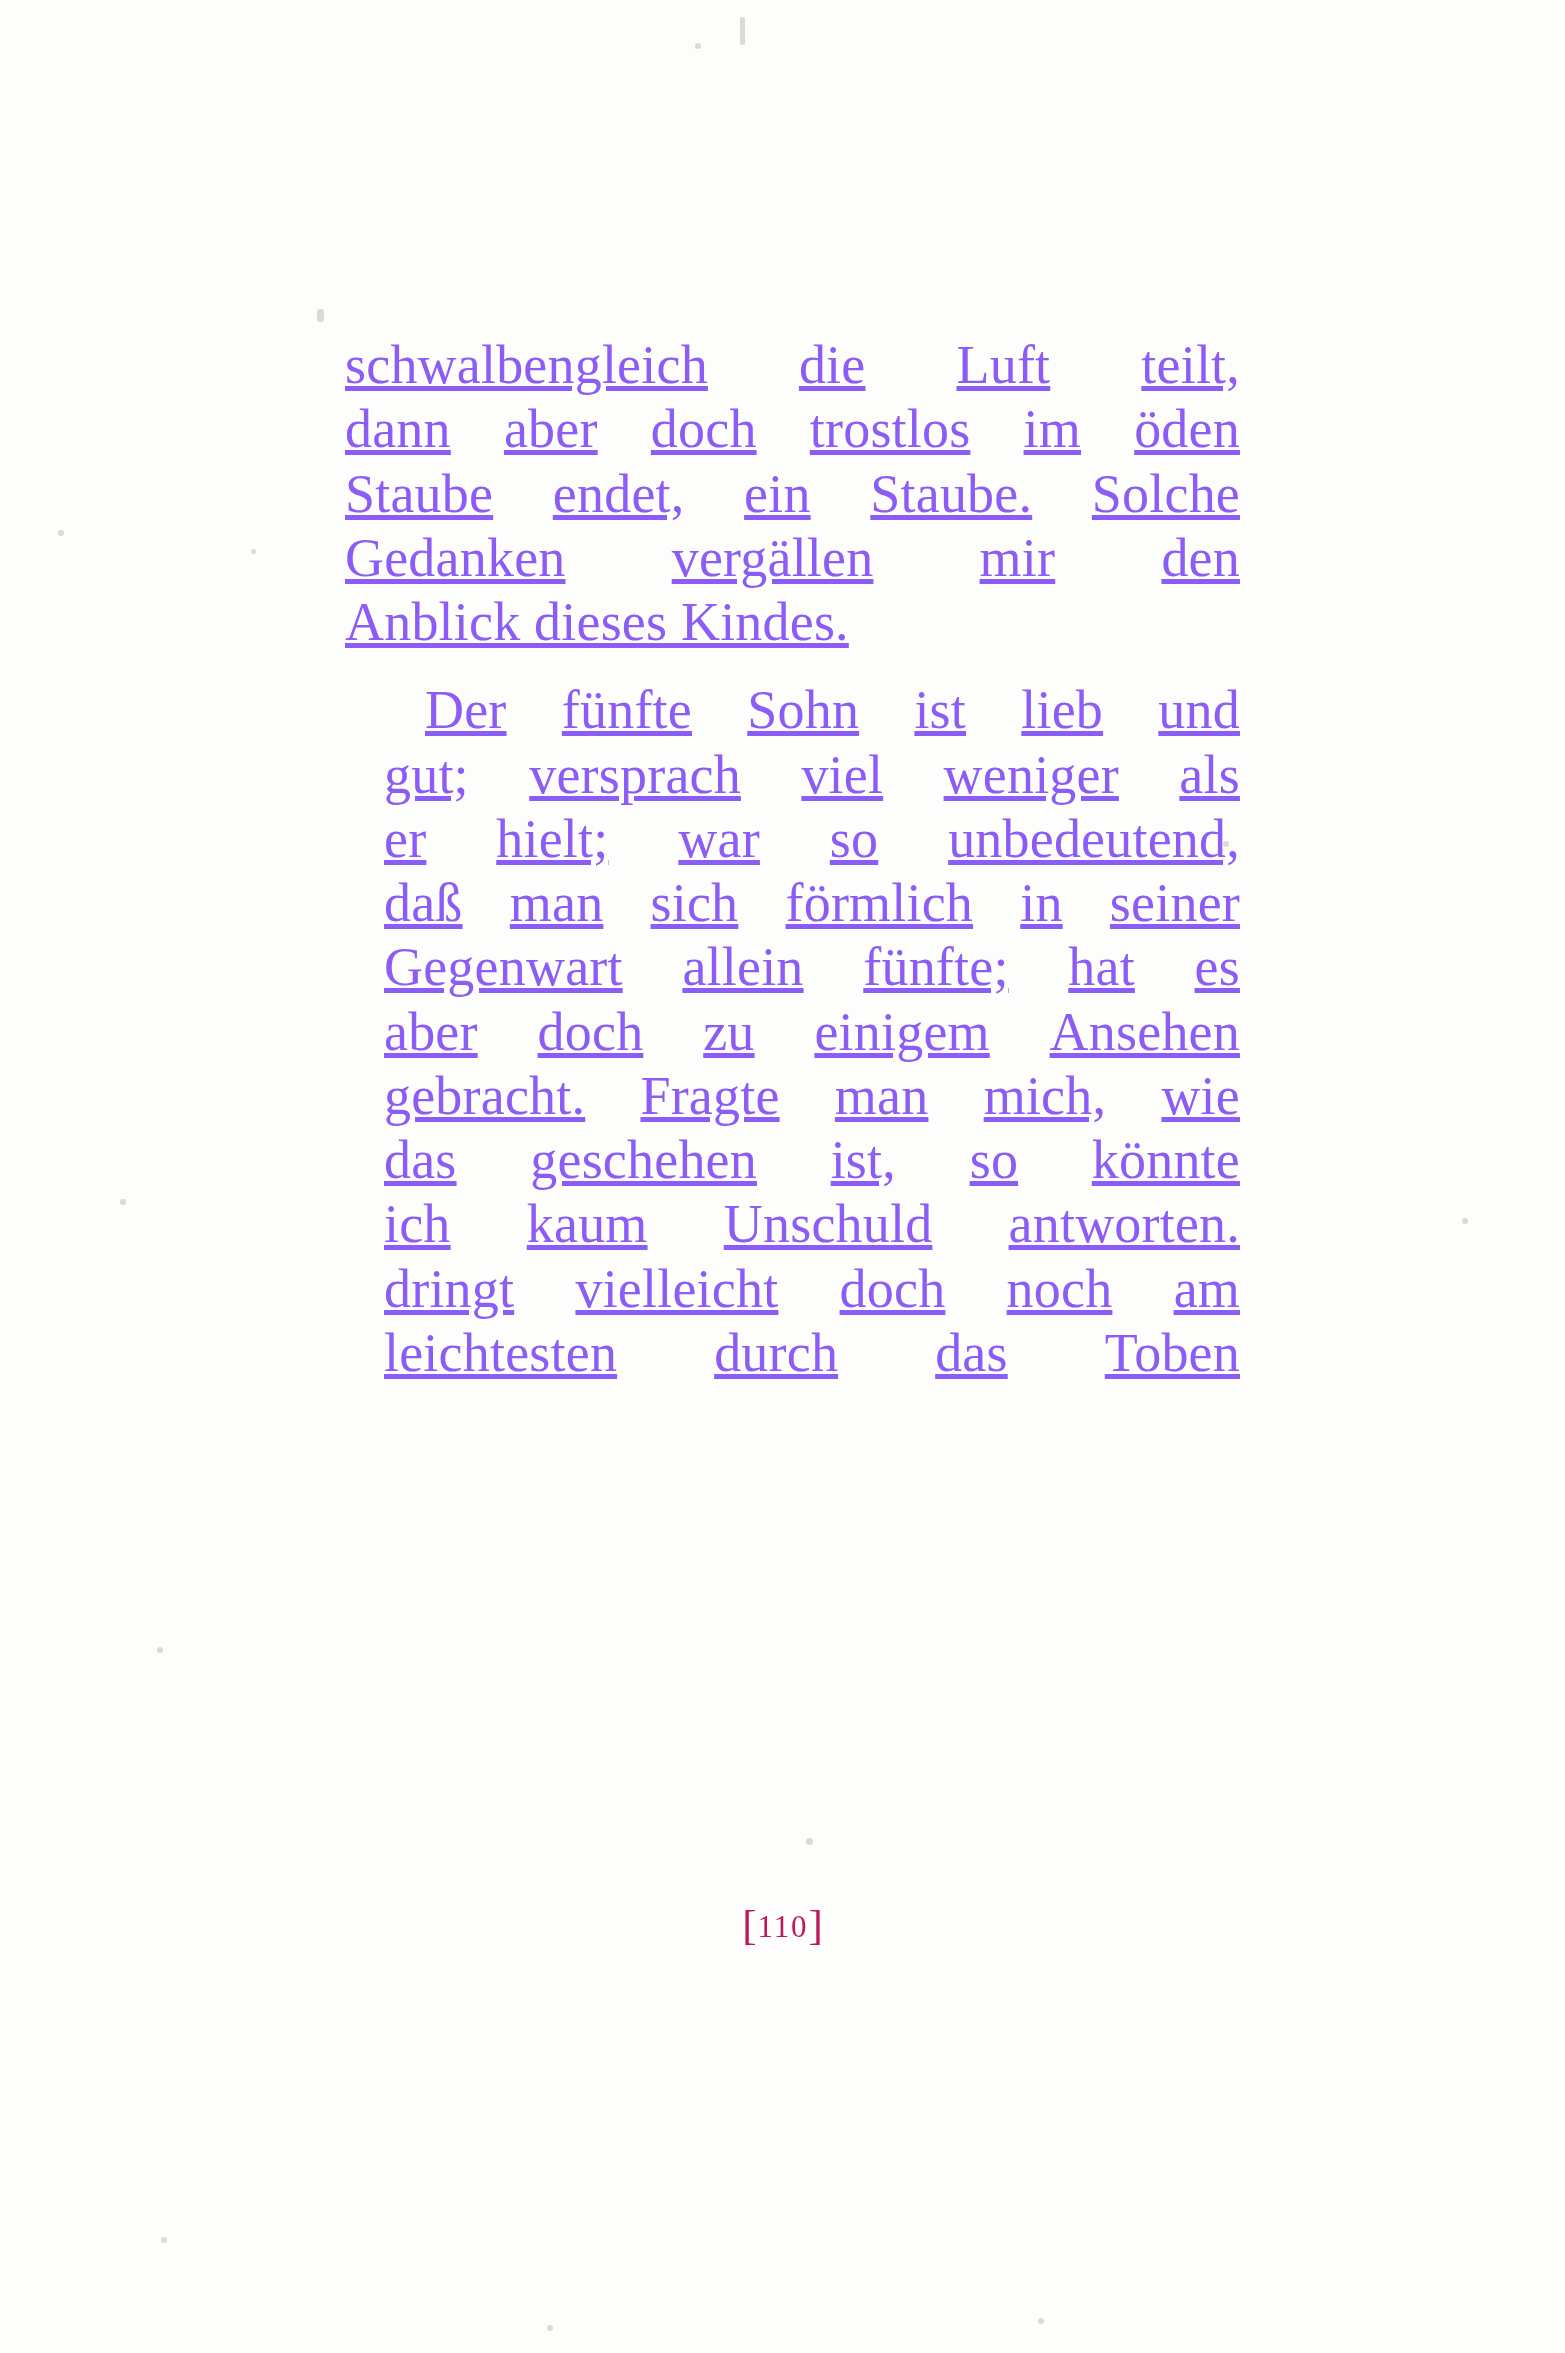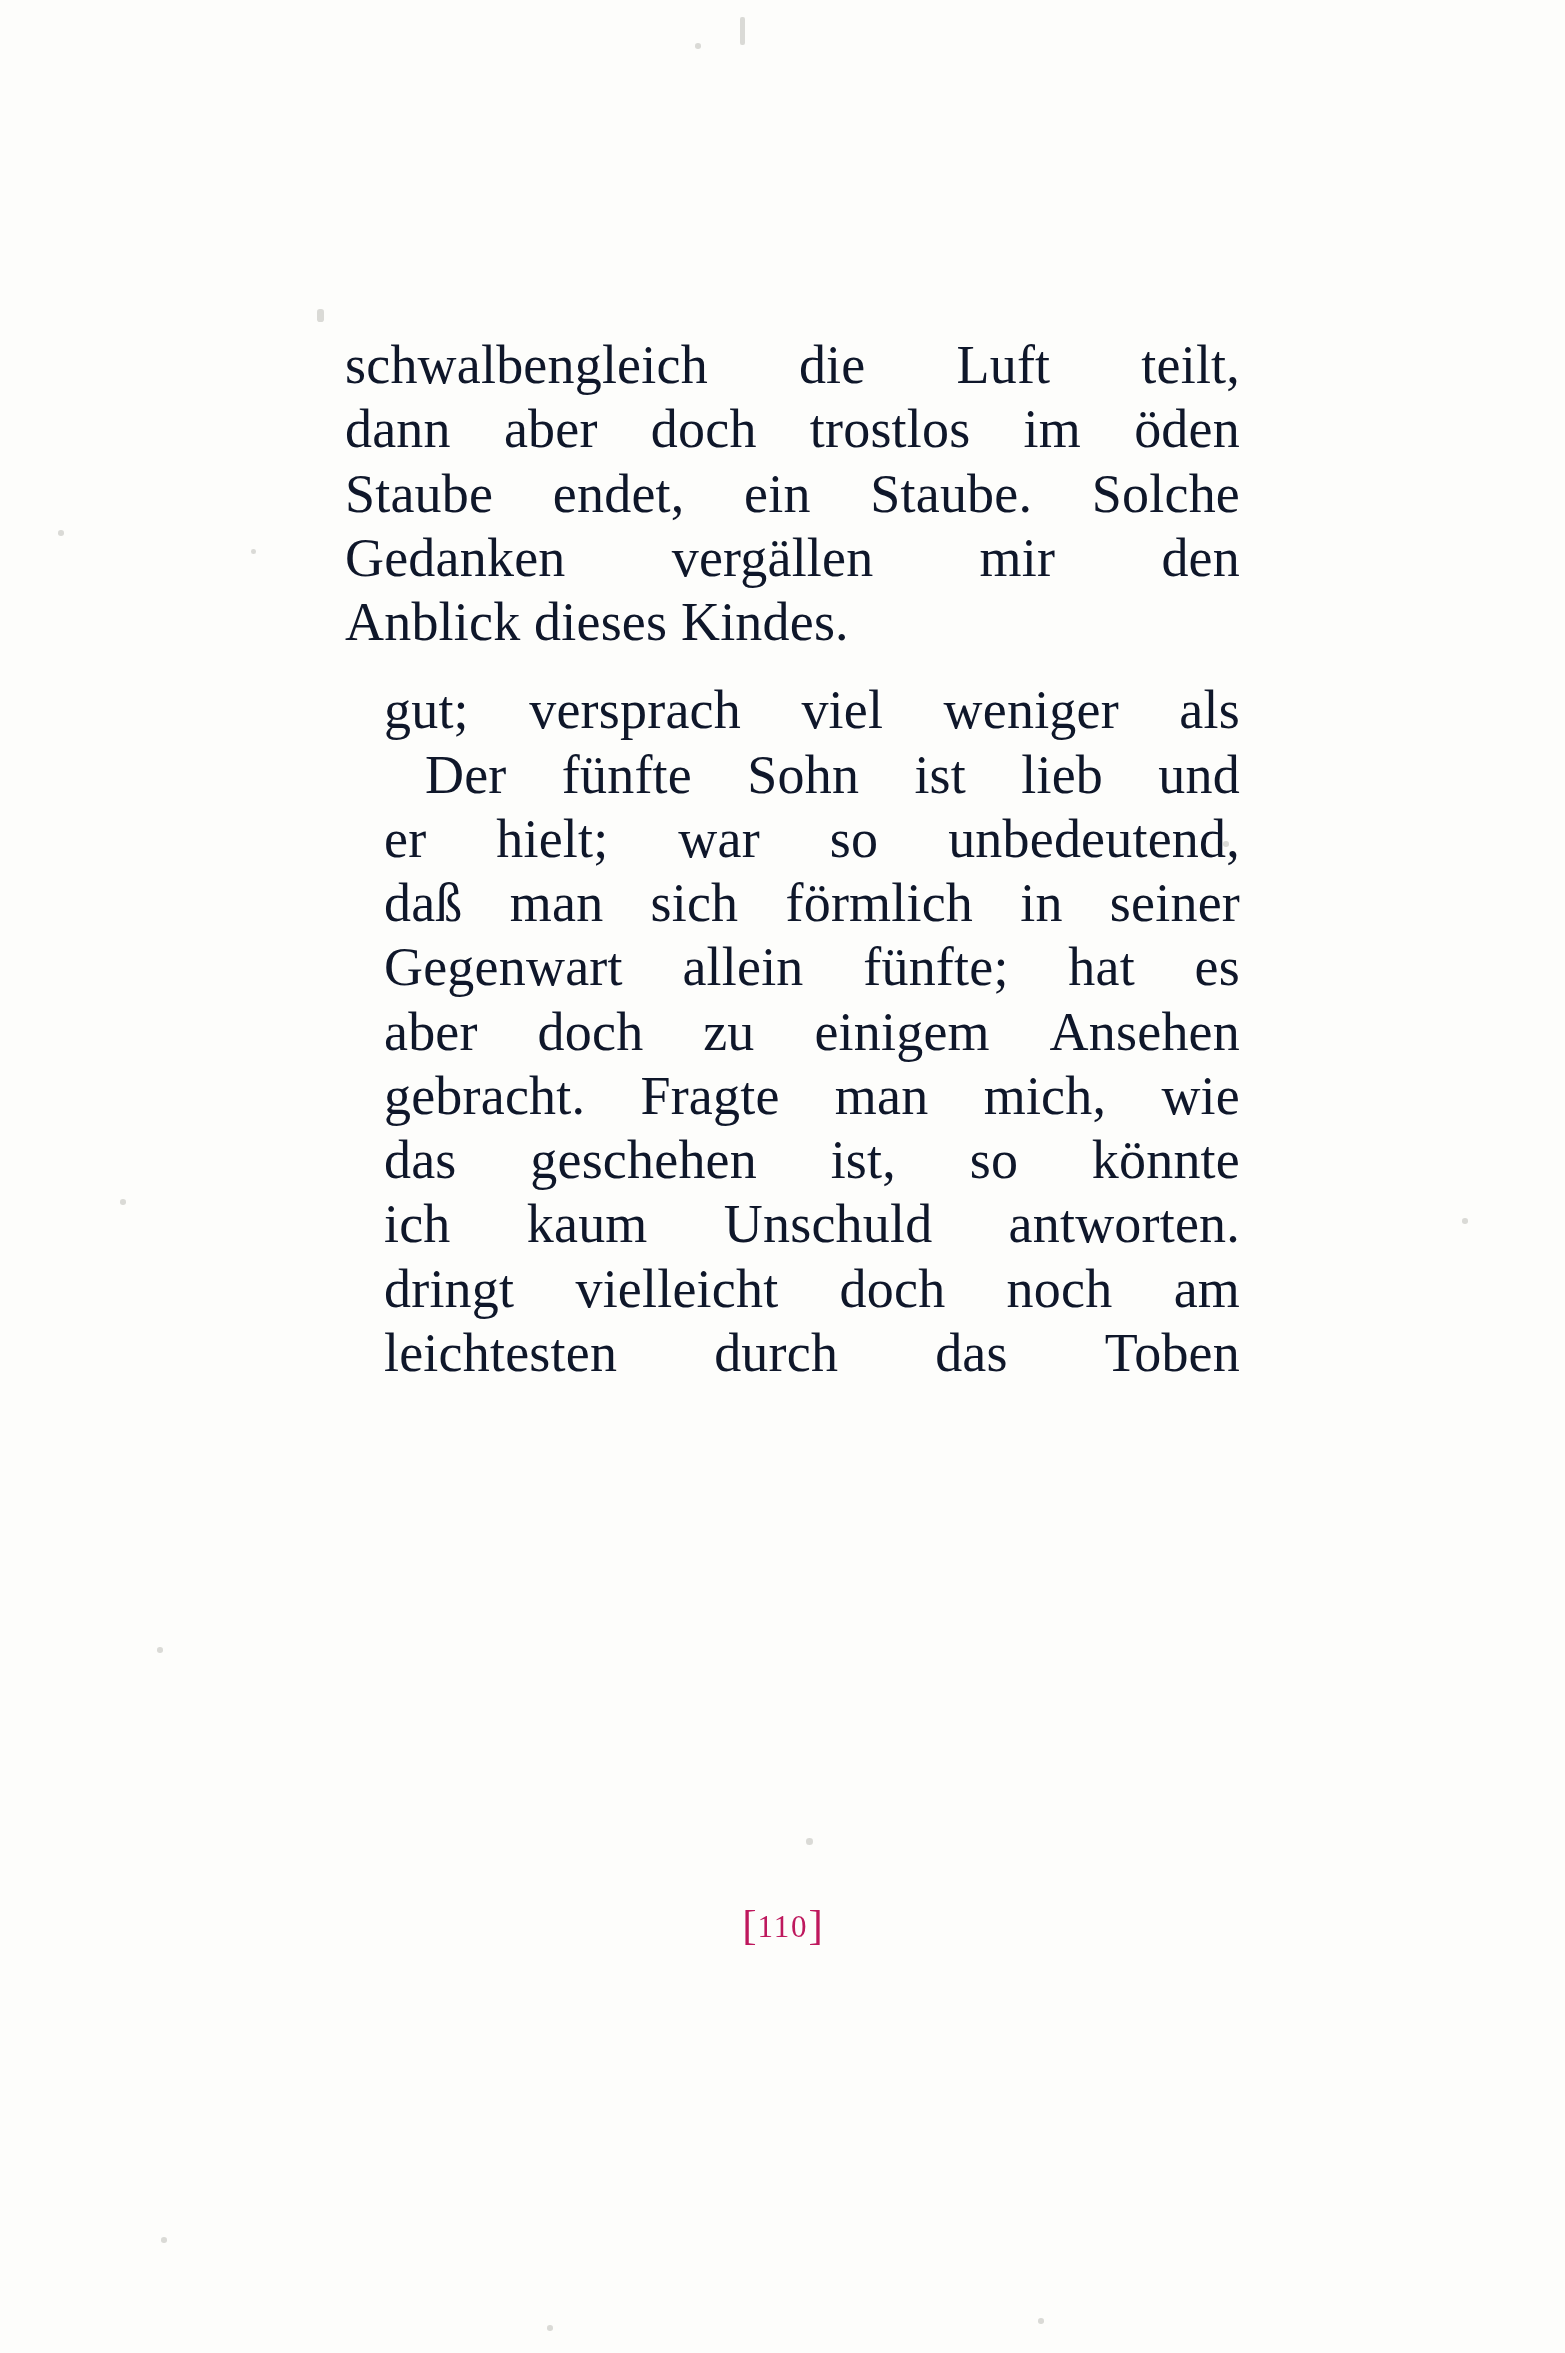--- a/index.html
+++ b/index.html
@@ -36,21 +36,22 @@
     top: 333px;
     width: 895px;
   }
   .para {
     margin: 0;
     font-size: 54px;
     line-height: 1.19;
     text-align: justify;
     text-justify: inter-word;
     letter-spacing: 0.2px;
-    color: #0f172a;
+    color: #8b5cf6;
+    text-decoration: underline;
   }
   .para.first {
     text-indent: 0;
   }
   .para.second {
     text-indent: 39px;
     margin-top: 24px;
   }
   .para > span {
     display: inline;
@@ -138,39 +139,39 @@
           <span>vergällen</span>
           <span>mir</span>
           <span>den</span>
         </span>
       <span class="line">
         <span>Anblick dieses Kindes.</span>
       </span>
     </p>
 
     <p class="para second">
-      <span class="line just">
-
-      <span>gut;</span>
-          <span>versprach</span>
-          <span>viel</span>
-          <span>weniger</span>
-          <span>als</span>
-        </span>
       <span class="line just indent">
 
       <span>Der</span>
           <span>fünfte</span>
           <span>Sohn</span>
           <span>ist</span>
           <span>lieb</span>
           <span>und</span>
         </span>
       <span class="line just">
 
+      <span>gut;</span>
+          <span>versprach</span>
+          <span>viel</span>
+          <span>weniger</span>
+          <span>als</span>
+        </span>
+      <span class="line just">
+
       <span>er</span>
           <span>hielt;</span>
           <span>war</span>
           <span>so</span>
           <span>unbedeutend,</span>
         </span>
       <span class="line just">
 
       <span>daß</span>
           <span>man</span>

